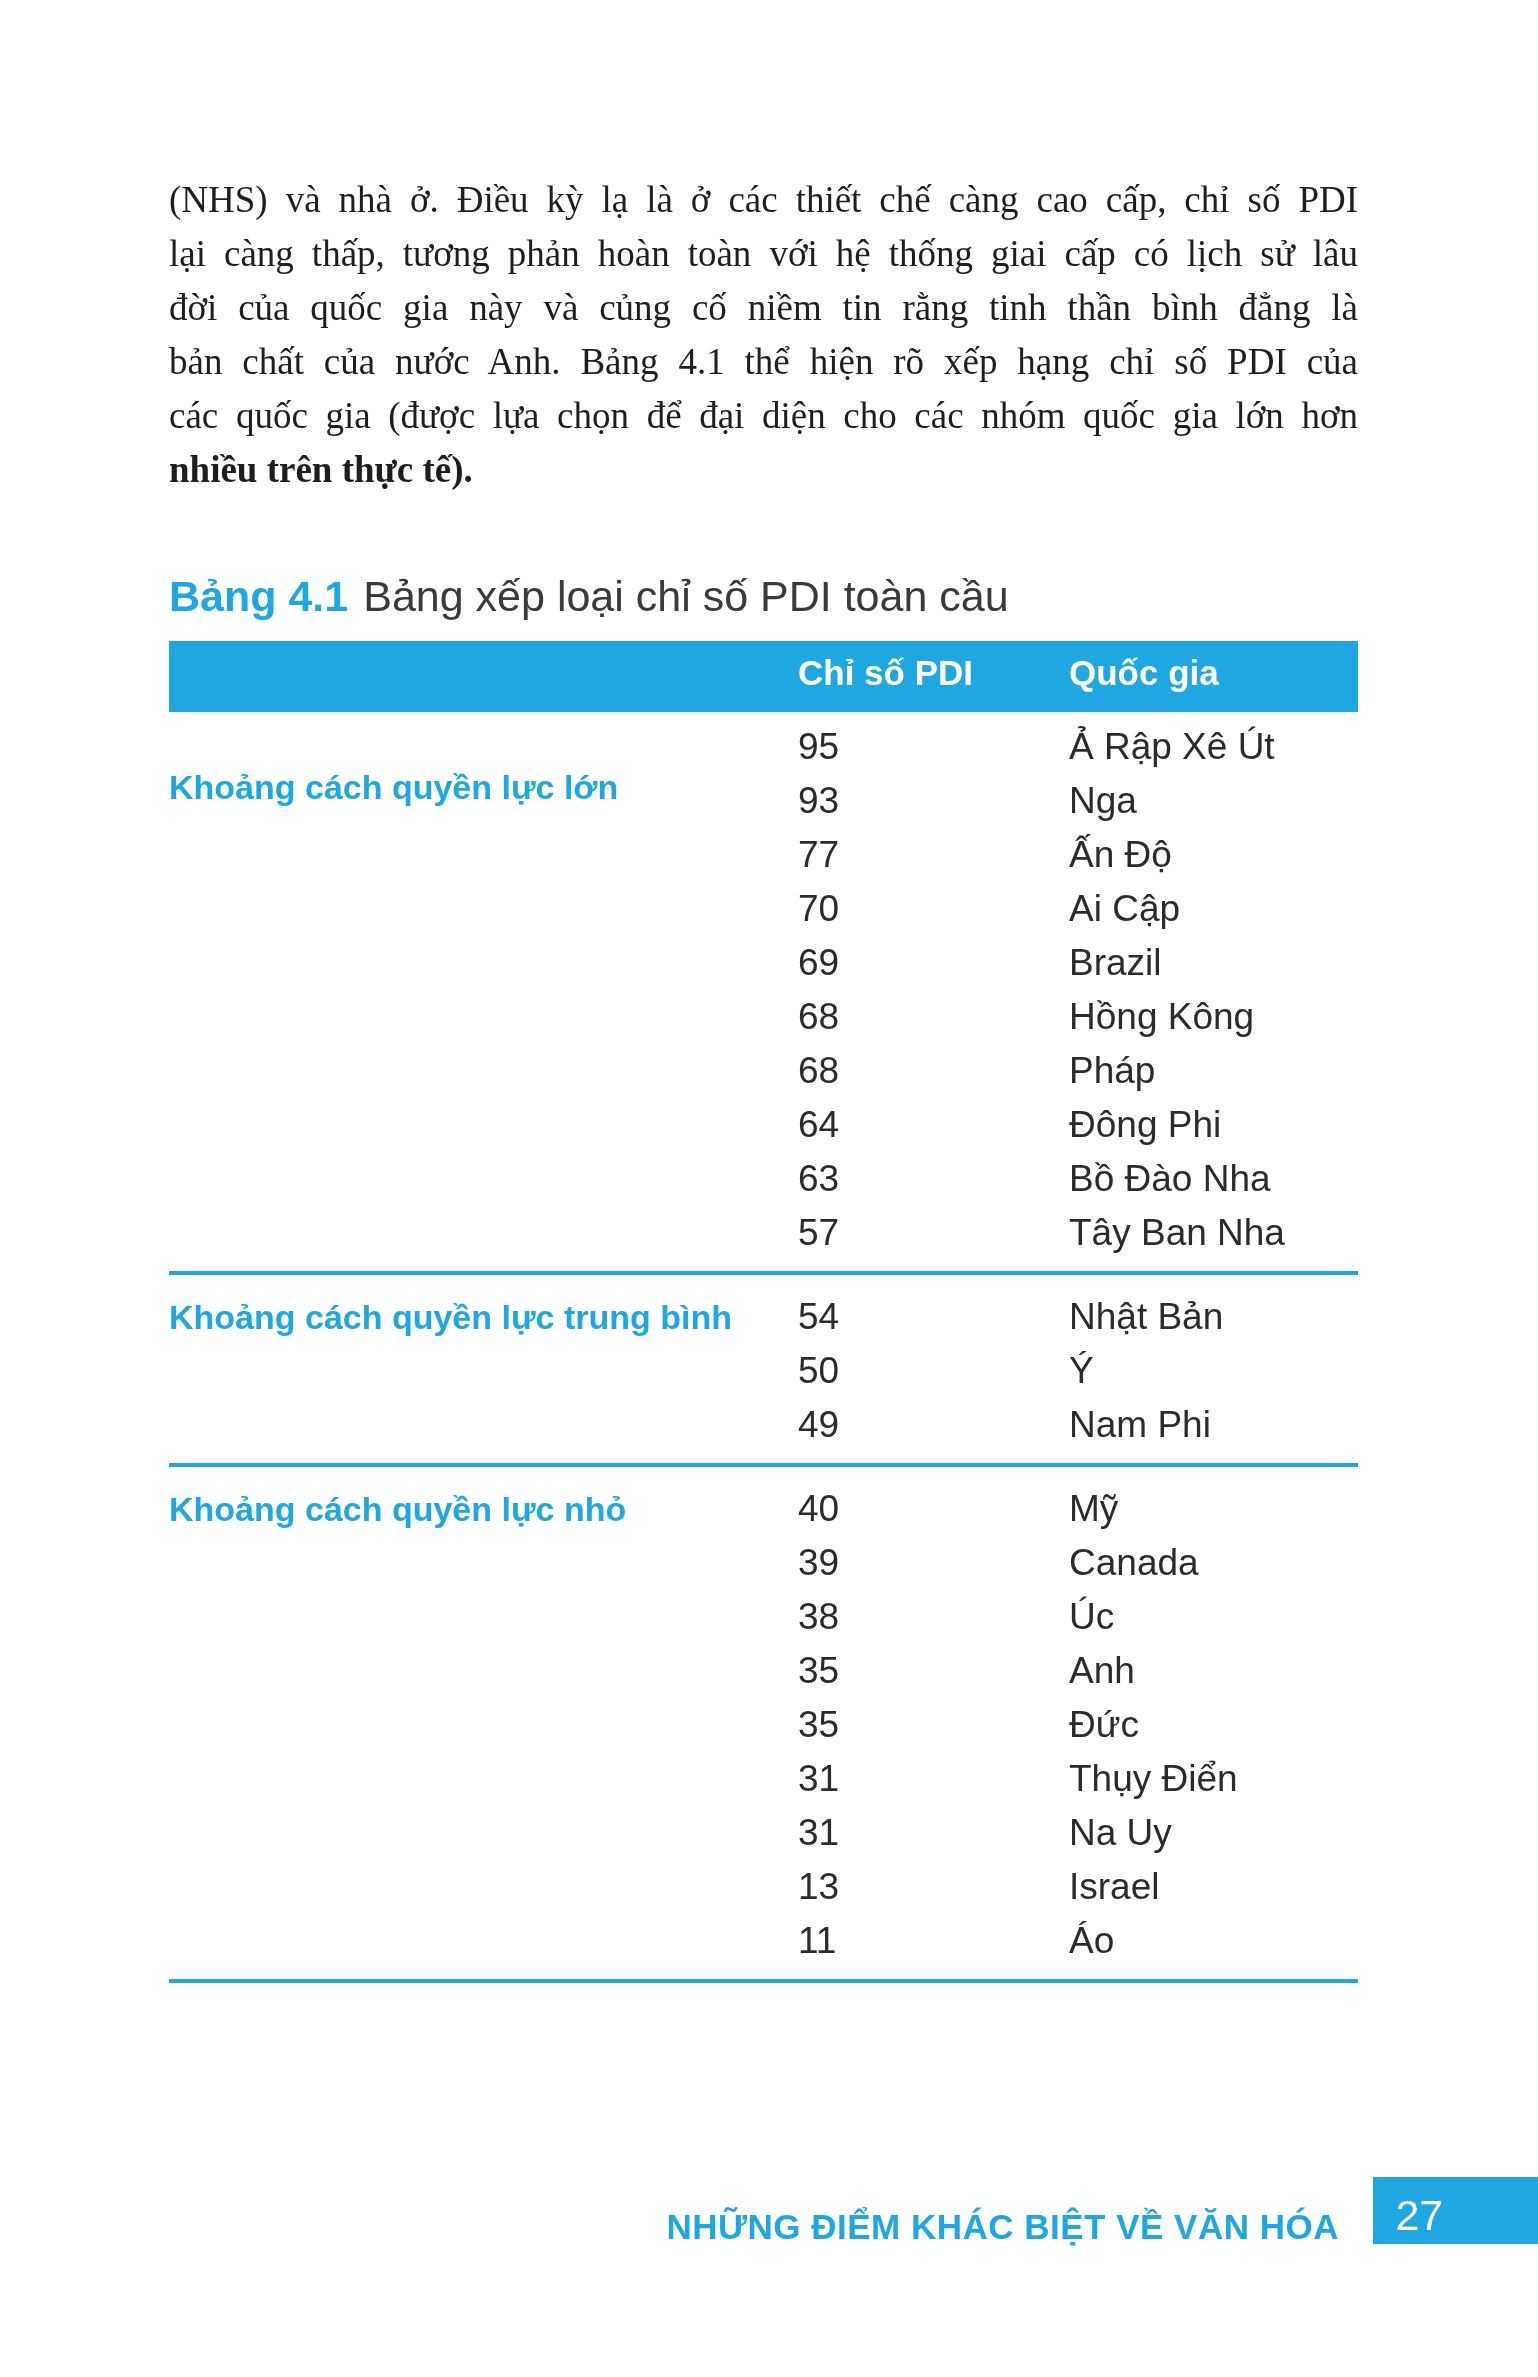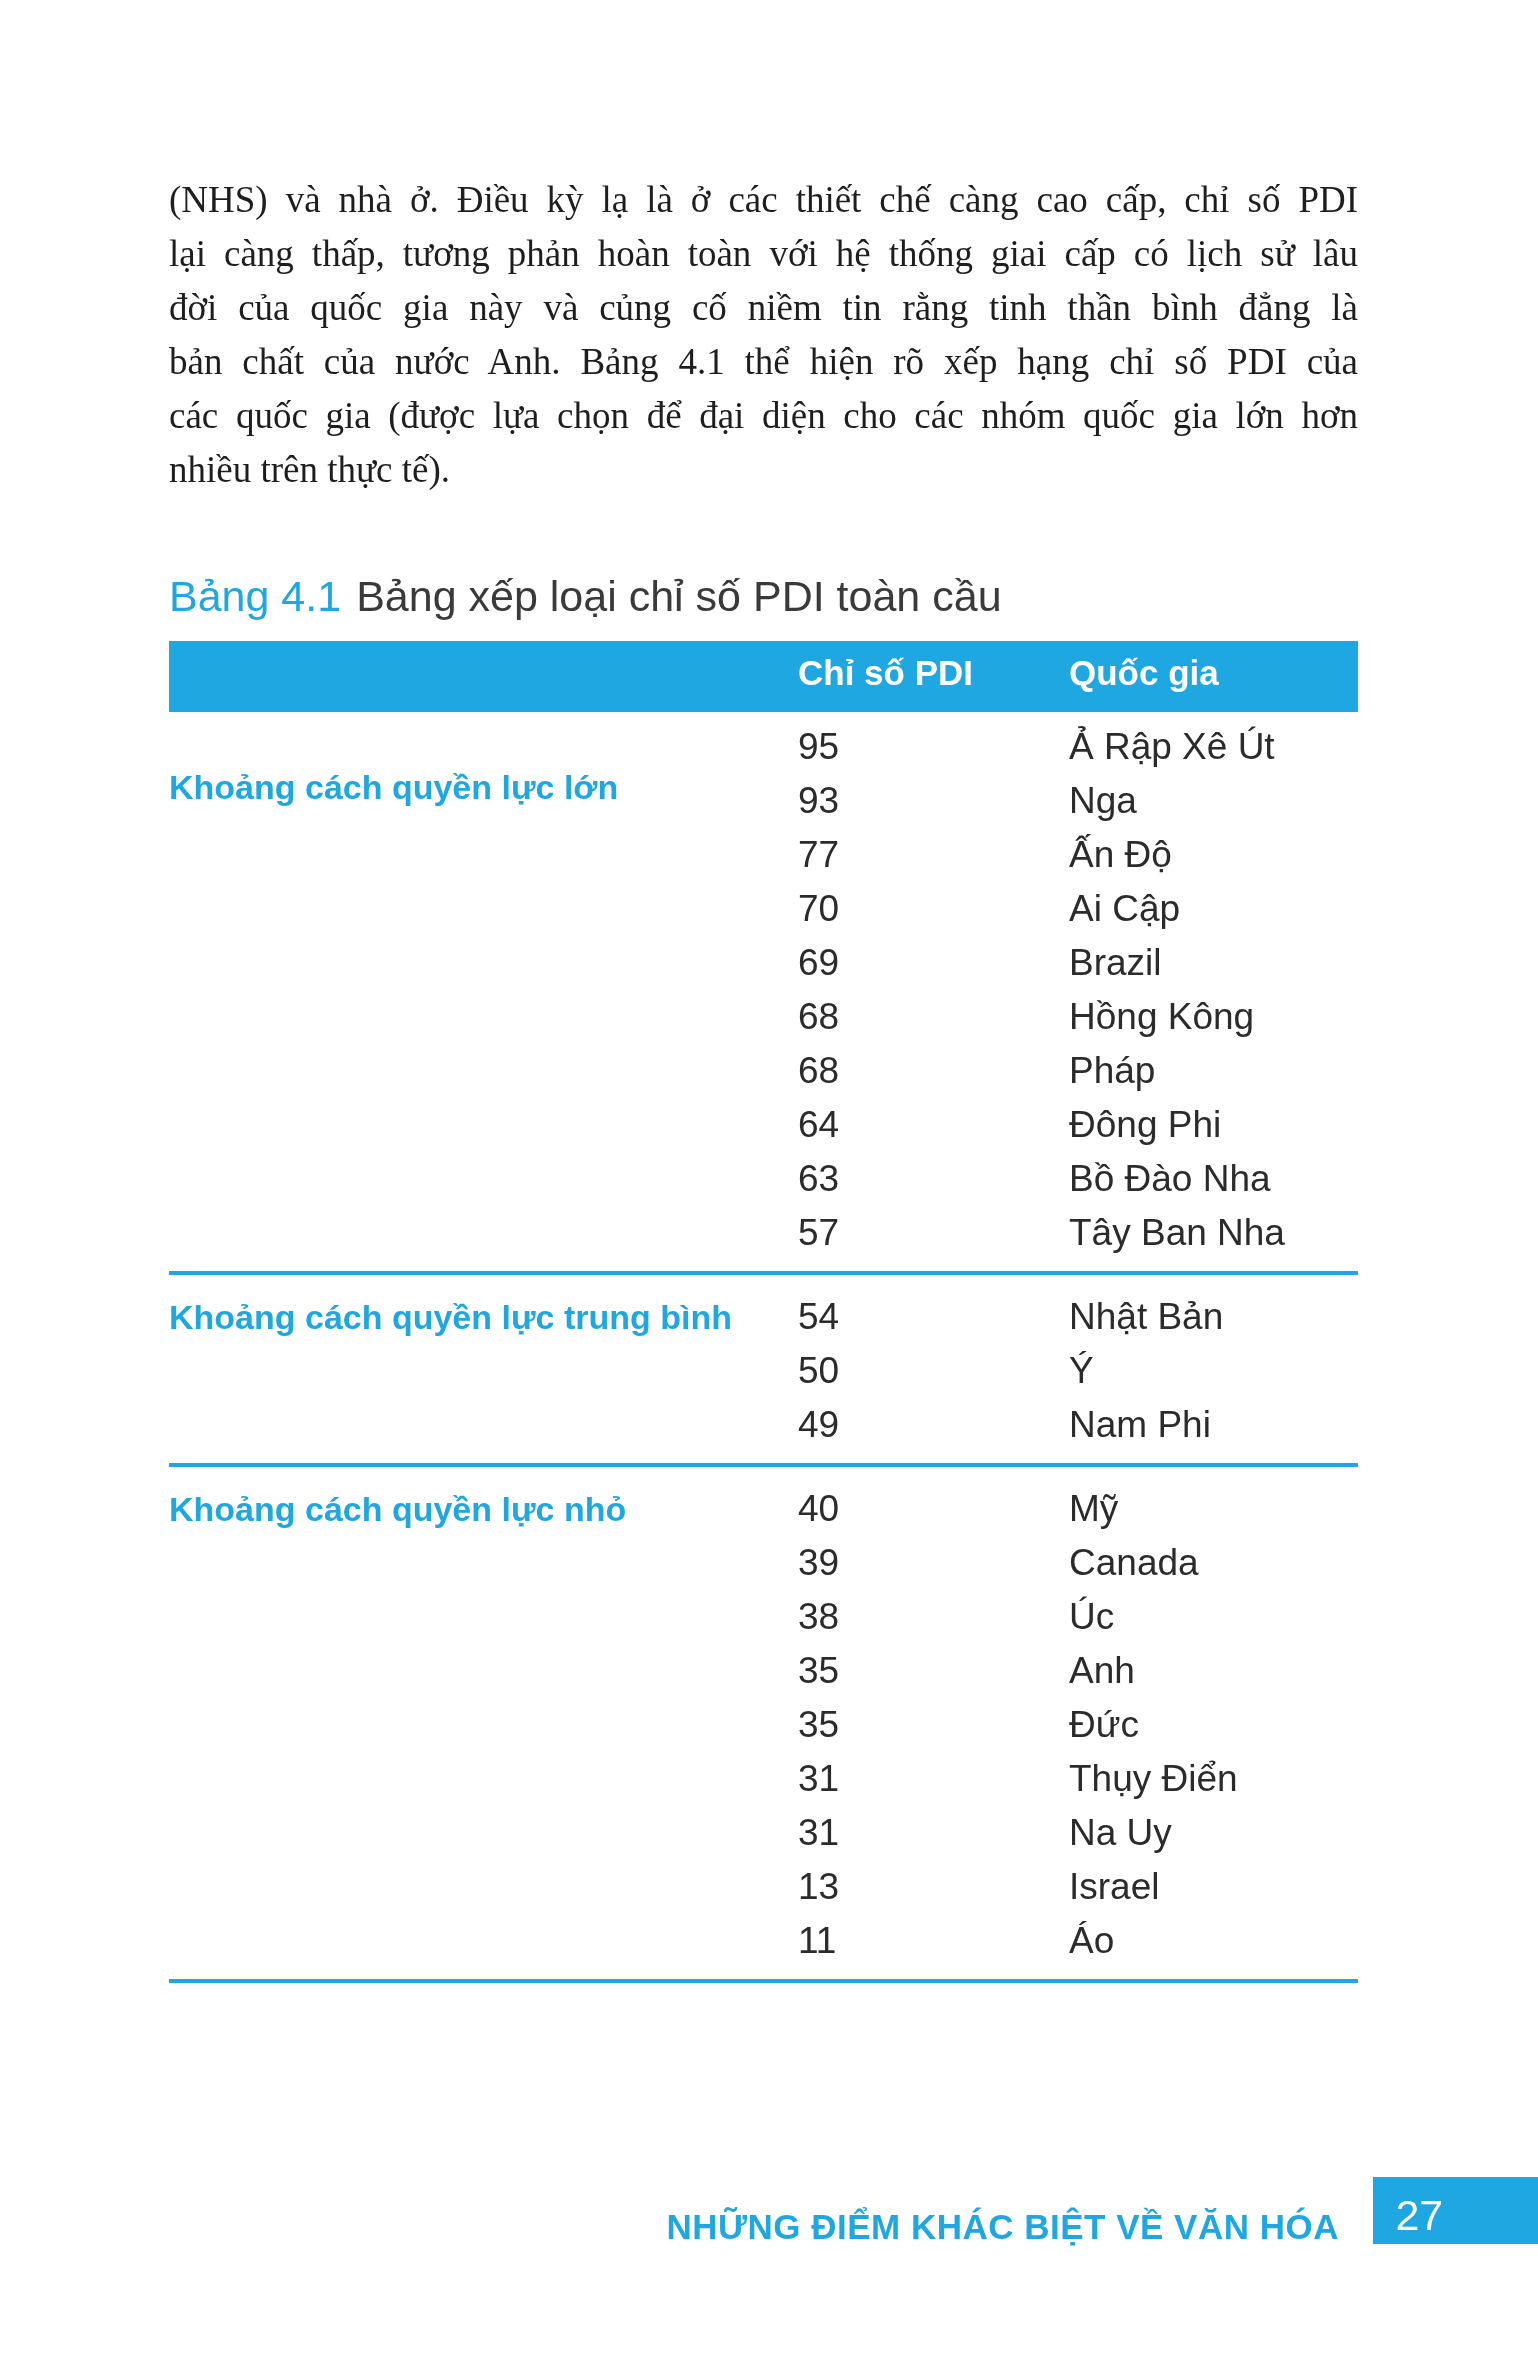--- a/index.html
+++ b/index.html
@@ -15,24 +15,24 @@
     overflow:hidden;
     font-family:"Liberation Sans",sans-serif;
   }
   
   .paragraph{
     position:absolute;left:169px;top:173px;width:1189px;
     font-family:"Liberation Serif",serif;
     font-size:37px;line-height:54px;color:var(--ink);
   }
   .pline{text-align:justify;text-align-last:justify;white-space:normal;}
-  .pline.last{text-align-last:left;}
+  .pline.last{text-align-last:left;font-weight:bold;}
   
   .caption{position:absolute;left:169px;top:572px;font-size:43px;white-space:nowrap;}
-  .cap-label{color:var(--accent);font-weight:normal;margin-right:15px;}
+  .cap-label{color:var(--accent);font-weight:bold;margin-right:15px;}
   .cap-title{color:#3a3a3a;}
   
   .pdi-table{position:absolute;left:169px;top:641px;width:1189px;}
   .thead{position:relative;height:71px;background:var(--accent);}
   .th{position:absolute;top:0;color:#ffffff;font-weight:bold;font-size:35px;line-height:63px;white-space:nowrap;}
   .th-pdi{left:629px;}
   .th-country{left:900px;}
   .tgroup{position:relative;border-bottom:4.7px solid var(--accent);padding:15px 0 11.2px 0;}
   .tgroup:first-child{padding-top:7.5px;}
   .group-label{

